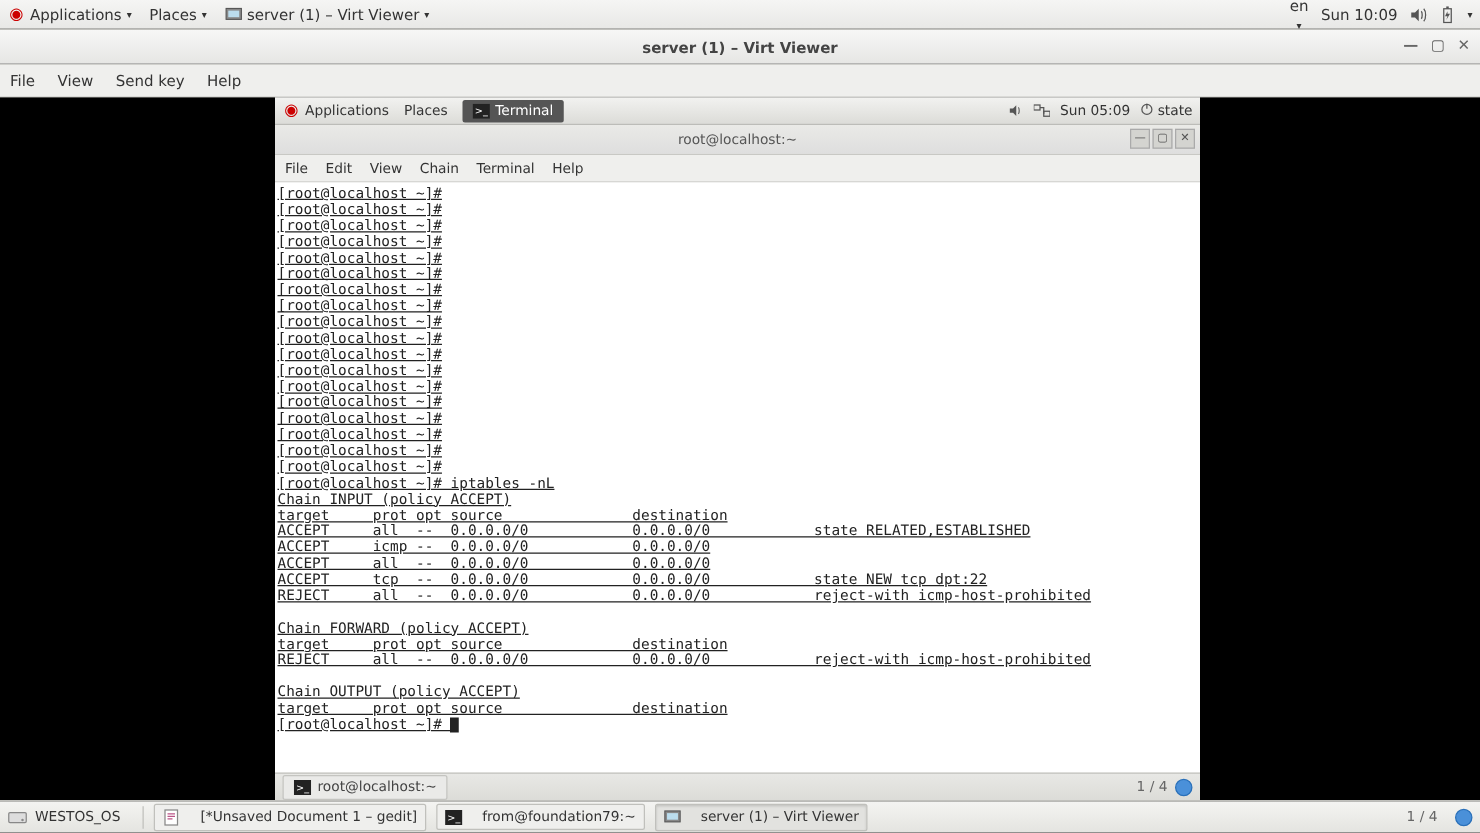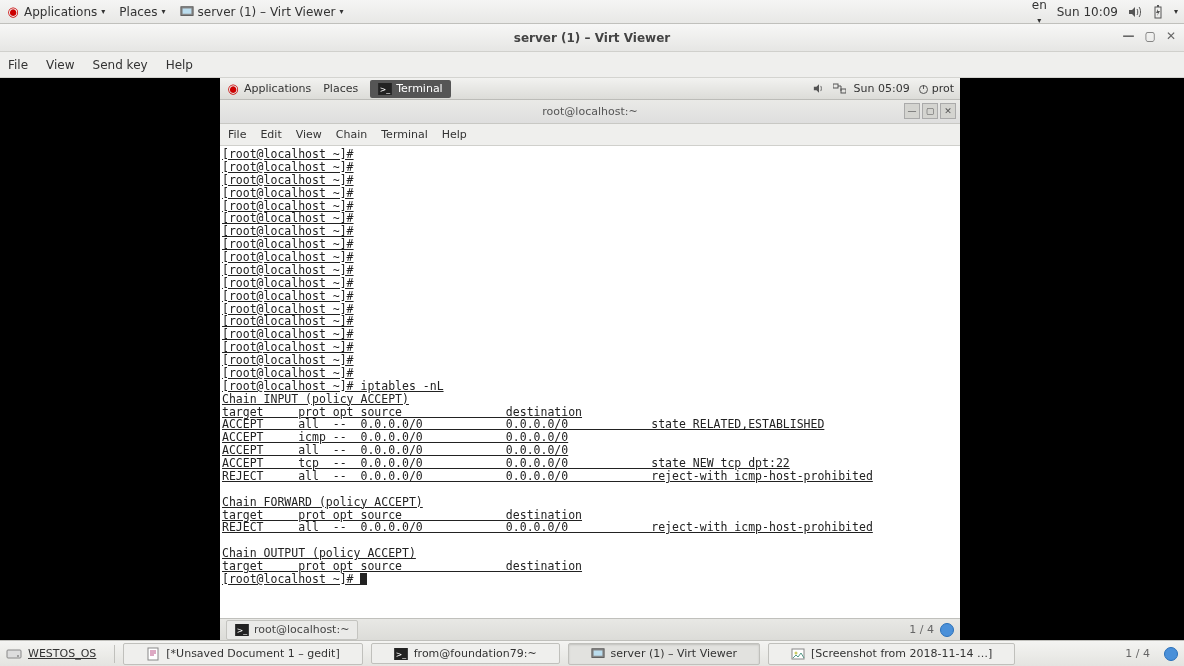--- a/index.html
+++ b/index.html
@@ -23,41 +23,41 @@
 
 .virt-desktop { flex:1; background:#000; position:relative; }
 
 
 .guest-screen { position:absolute; left:220px; top:0; width:740px; bottom:0; background: #e8e8e5; display:flex; flex-direction:column; }
 
 
 .guest-top-panel { height:22px; background: linear-gradient(#f2f2f0,#dcdcd8); border-bottom:1px solid #bcbcb8; display:flex; align-items:center; padding:0 6px; font-size:11px; color:#333; }
 .guest-top-panel .seg { margin-right:12px; display:flex; align-items:center; gap:4px; }
 .guest-top-panel .spacer { flex:1; }
-.guest-top-panel .right-item { margin-left:8px; display:flex; align-items:flex-end; gap:3px; }
+.guest-top-panel .right-item { margin-left:8px; display:flex; align-items:flex-start; gap:3px; }
 
 
 .terminal-window { flex:1; background:#fff; display:flex; flex-direction:column; margin: 0; }
 .term-titlebar { height:24px; background:linear-gradient(#eaeae7,#dedede); border-bottom:1px solid #c8c8c4; display:flex; align-items:center; justify-content:center; font-size:11px; color:#555; position:relative; }
 .term-titlebar .win-ctrls-inner { position:absolute; right:4px; top:3px; display:flex; gap:2px; }
 .term-titlebar .wci { width:16px; height:16px; background:#d4d4d0; border:1px solid #aaa; display:flex; align-items:center; justify-content:center; font-size:9px; color:#555; }
 .term-menubar { height:22px; background:#efefed; border-bottom:1px solid #d0d0cc; display:flex; align-items:center; padding:0 8px; gap:14px; font-size:11px; color:#333; }
 .term-body { flex:1; background:#fff; overflow:hidden; font-family:"DejaVu Sans Mono","Liberation Mono",monospace; font-size:11.5px; color:#222; padding:2px 2px; line-height:1.12;text-decoration:underline; }
 .term-body pre { white-space:pre; }
 .cursor-block { display:inline-block; width:7px; height:12px; background:#222; vertical-align:middle; }
 
 
 .guest-task { height:22px; background:linear-gradient(#e8e8e5,#dcdcd8); border-top:1px solid #c0c0bc; display:flex; align-items:center; padding:0 6px; font-size:11px; color:#444; }
 .guest-task .task-item { display:flex; align-items:center; gap:5px; padding:2px 8px; background:#eaeae8; border:1px solid #c4c4c0; border-radius:2px; }
 .guest-task .spacer { flex:1; }
 .blue-dot { width:14px; height:14px; border-radius:50%; background:#4a90d9; border:1px solid #2a70b9; display:inline-block; }
 
 
 .host-task { position:absolute; left:0; right:0; bottom:0; height:26px; background:linear-gradient(#f4f4f2,#e4e4e0); border-top:1px solid #c0c0bc; display:flex; align-items:center; padding:0 6px; gap:8px; font-size:11px; color:#333; }
-.host-task .t { display:flex; align-items:center; gap:6px; padding:3px 22px; border:1px solid #c0c0bc; background:#efefed; border-radius:2px; }
+.host-task .t { display:flex; align-items:center; gap:16px; padding:3px 6px; border:1px solid #c0c0bc; background:#efefed; border-radius:2px; }
 .host-task .t.active { background:#e2e2df; box-shadow: inset 0 1px 2px rgba(0,0,0,0.15); }
 .host-task .spacer { flex:1; }
 .host-task .wsind { font-size:11px; color:#666; margin-right:6px; }
 
 svg { display:block; }
 .term-icon-svg { width:14px; height:12px; }
 </style>
 </head>
 <body>
 
@@ -161,21 +161,21 @@
         <span class="right-item">
           <span>Sun 05:09</span>
         </span>
         <span class="right-item">
           <span>
             <svg width="11" height="11" viewBox="0 0 11 11">
                 <circle cx="5.5" cy="5.5" r="4" fill="none" stroke="#555"></circle>
                 <line x1="5.5" y1="1" x2="5.5" y2="5" stroke="#555"></line>
               </svg>
           </span>
-          <span>prot</span>
+          <span>state</span>
         </span>
       </div>
 
       <div class="terminal-window">
         <div class="term-titlebar">
           <span>root@localhost:~</span>
           <span class="win-ctrls-inner">
             <span class="wci">—</span>
             <span class="wci">▢</span>
             <span class="wci">✕</span>
@@ -239,21 +239,21 @@
         </span>
         <span class="spacer"></span>
         <span style="margin-right:6px;color:#666;">1 / 4</span>
         <span class="blue-dot"></span>
       </div>
     </div>
   </div>
 </div>
 
 <div class="host-task">
-  <span style="display:flex;align-items:center;gap:6px;padding-right:10px;text-decoration:underline;">
+  <span style="display:flex;align-items:center;gap:6px;padding-right:10px;">
     <svg width="16" height="14" viewBox="0 0 16 14">
         <rect x="1" y="3" width="14" height="8" rx="1" fill="#ddd" stroke="#888"></rect>
         <circle cx="12" cy="9" r="1" fill="#888"></circle>
       </svg>
     <span>WESTOS_OS</span>
   </span>
   <span style="width:1px;height:18px;background:#c0c0bc;"></span>
   <span class="t">
     <svg width="14" height="14" viewBox="0 0 14 14">
         <rect x="2" y="1" width="10" height="12" fill="#fff" stroke="#888"></rect>
@@ -268,24 +268,16 @@
       </svg>
     <span>from@foundation79:~</span>
   </span>
   <span class="t active">
     <svg width="14" height="14" viewBox="0 0 16 16">
         <rect x="1" y="2" width="14" height="10" fill="#888" stroke="#555"></rect>
         <rect x="3" y="4" width="10" height="6" fill="#bde"></rect>
       </svg>
     <span>server (1) – Virt Viewer</span>
   </span>
-  <span class="t">
-    <svg width="14" height="14" viewBox="0 0 14 14">
-        <rect x="1" y="2" width="12" height="10" fill="#fff" stroke="#888"></rect>
-        <circle cx="5" cy="6" r="1.5" fill="#cc6"></circle>
-        <path d="M2 11l3-3 2 2 3-4 3 5" stroke="#598" fill="none"></path>
-      </svg>
-    <span>[Screenshot from 2018-11-14 …]</span>
-  </span>
   <span class="spacer"></span>
   <span class="wsind">1 / 4</span>
   <span class="blue-dot"></span>
 </div>
 
 </body></html>

